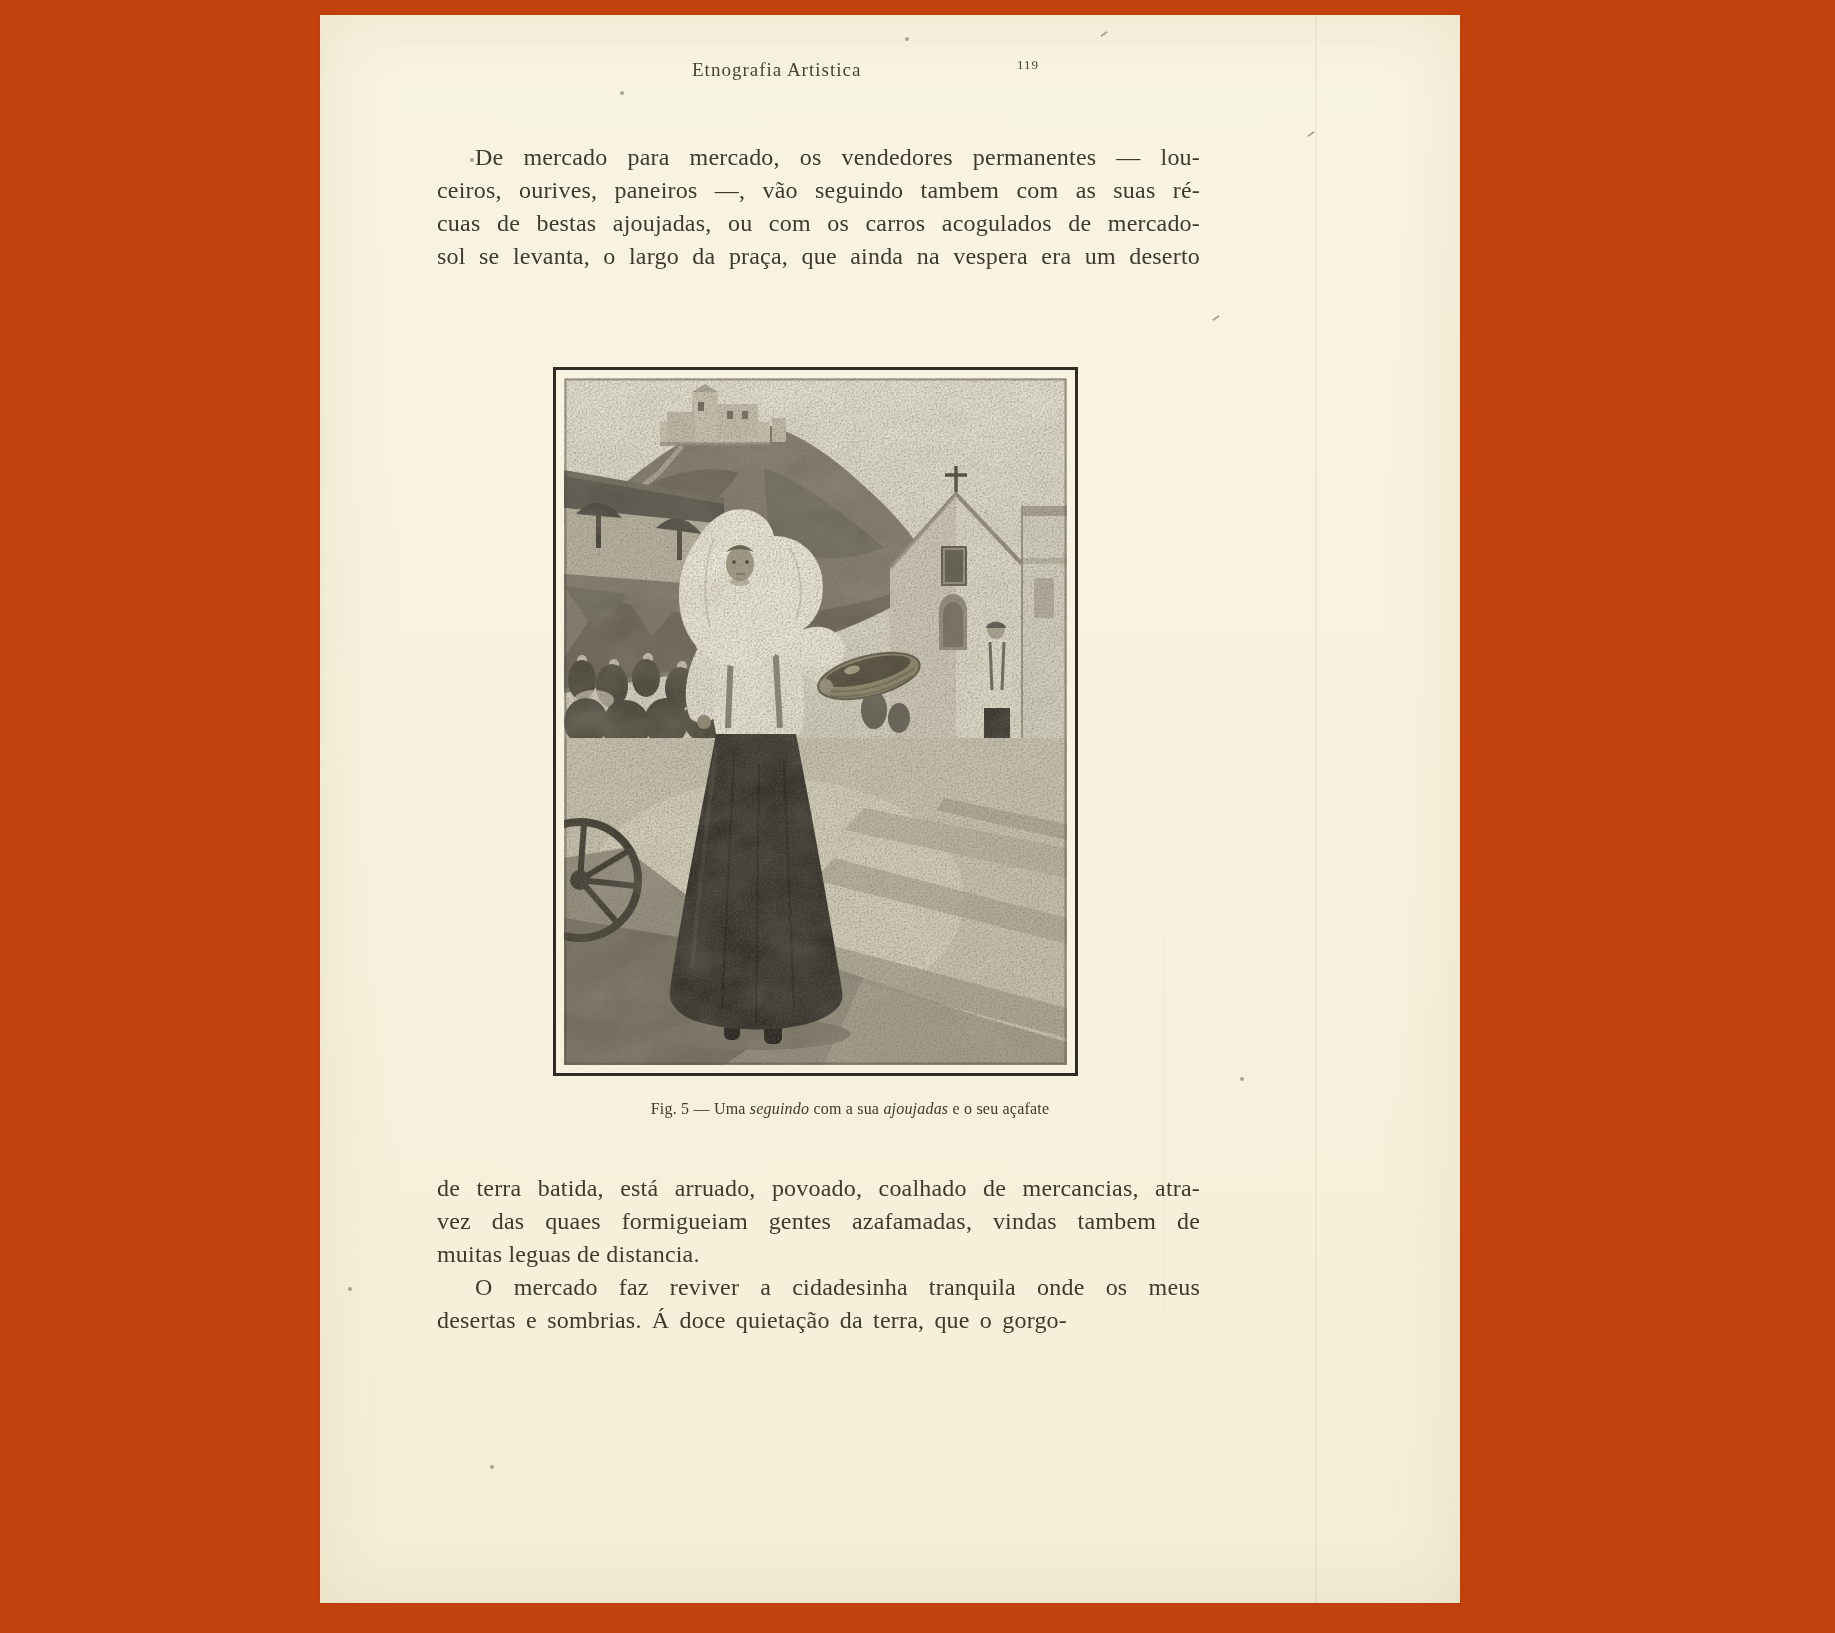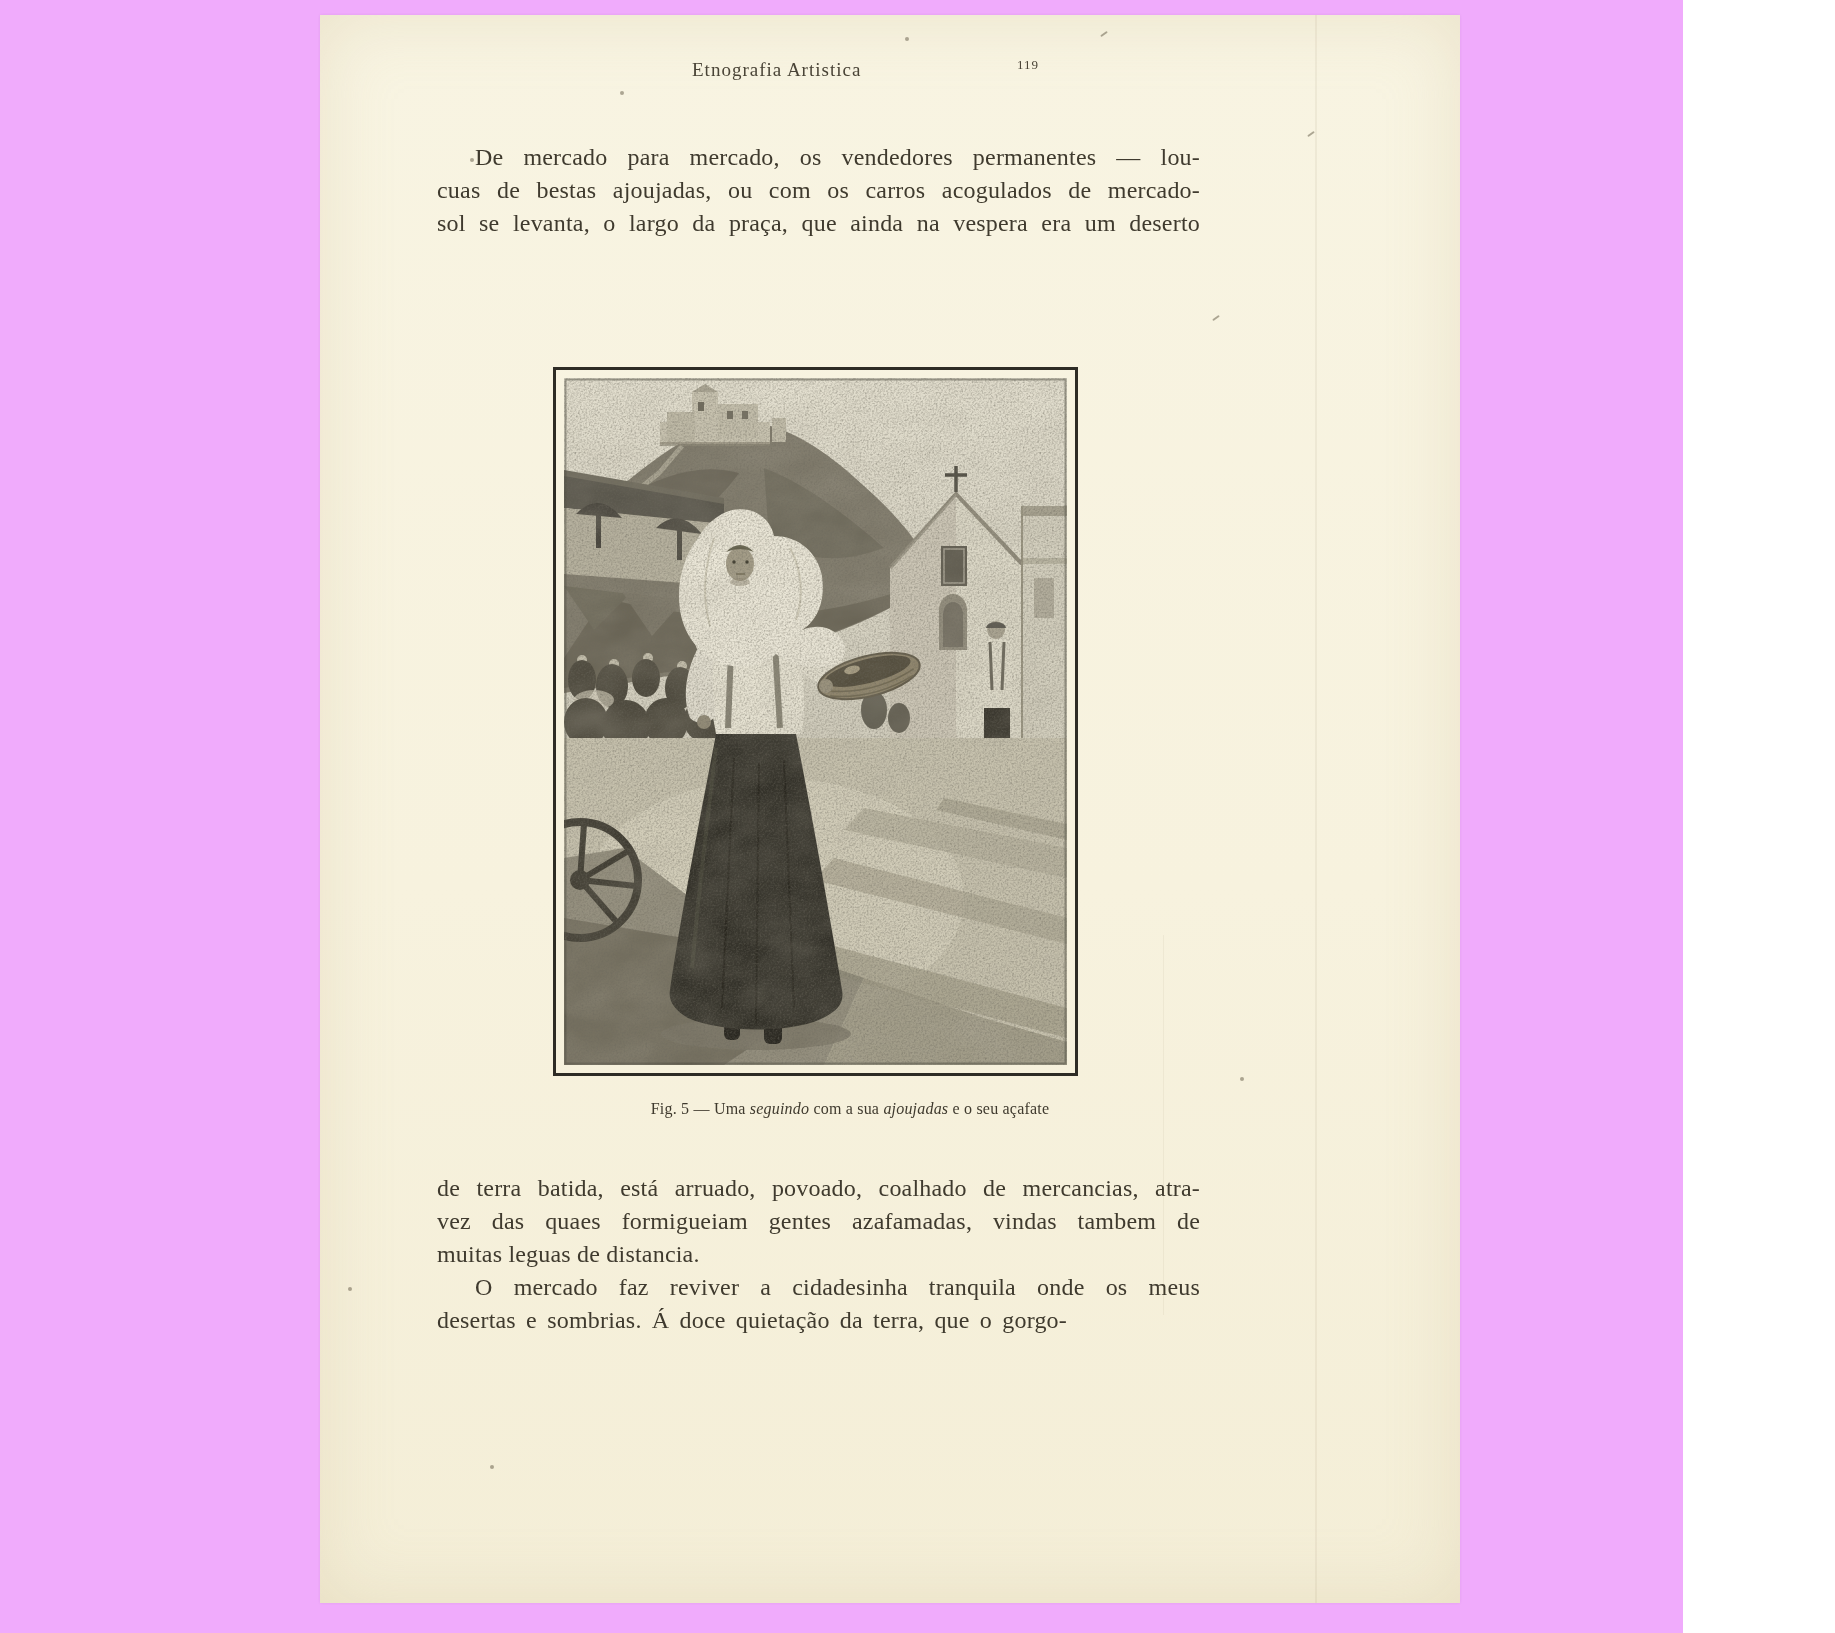--- a/index.html
+++ b/index.html
@@ -1,16 +1,16 @@
 <!DOCTYPE html>
 <html><head>
 <meta charset="utf-8">
 <style>
   html,body{margin:0;padding:0;background:#ffffff;}
-  .stage{position:relative;width:1683px;height:1633px;background:#f0abfc;overflow:hidden;
+  .stage{position:relative;width:1835px;height:1633px;background:#c2410c;overflow:hidden;
          font-family:"Liberation Serif", serif;}
   .paper{position:absolute;left:320px;top:15px;width:1140px;height:1588px;
          background:linear-gradient(180deg,#f8f4e2 0%,#f7f2de 55%,#f4eed7 100%);
          box-shadow:inset 0 0 70px rgba(205,190,150,.30), 0 0 3px rgba(0,0,0,.07);}
   
   .running-title{position:absolute;left:372px;top:44px;font-size:19px;letter-spacing:1px;
          color:#4a4437;}
   .page-number{position:absolute;left:697px;top:42px;font-size:13px;letter-spacing:1px;
          color:#4a4437;}
   
@@ -42,20 +42,21 @@
 <body>
 
 <div class="stage">
   <div class="paper">
 
     <div class="running-title">Etnografia Artistica</div>
     <div class="page-number">119</div>
 
     <div class="bodytext p1 para">
         <div class="line j ind">De mercado para mercado, os vendedores permanentes — lou-</div>
+        <div class="line j">ceiros, ourives, paneiros —, vão seguindo tambem com as suas ré-</div>
         <div class="line j">cuas de bestas ajoujadas, ou com os carros acogulados de mercado-</div>
         <div class="line j">sol se levanta, o largo da praça, que ainda na vespera era um deserto</div>
       </div>
 
     <div class="figure-frame">
       <svg viewBox="0 0 503 687" preserveAspectRatio="none">
         <defs>
           <linearGradient id="sky" x1="0" y1="0" x2="0" y2="1">
             <stop offset="0" stop-color="#e4e0d0"></stop>
             <stop offset="1" stop-color="#cdc9b9"></stop>

